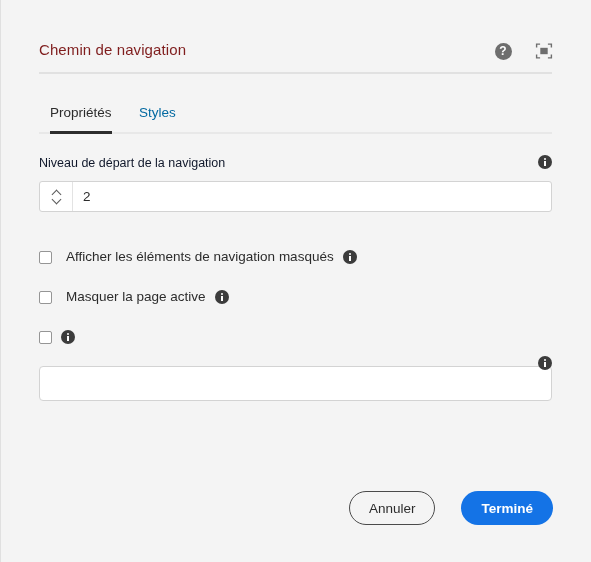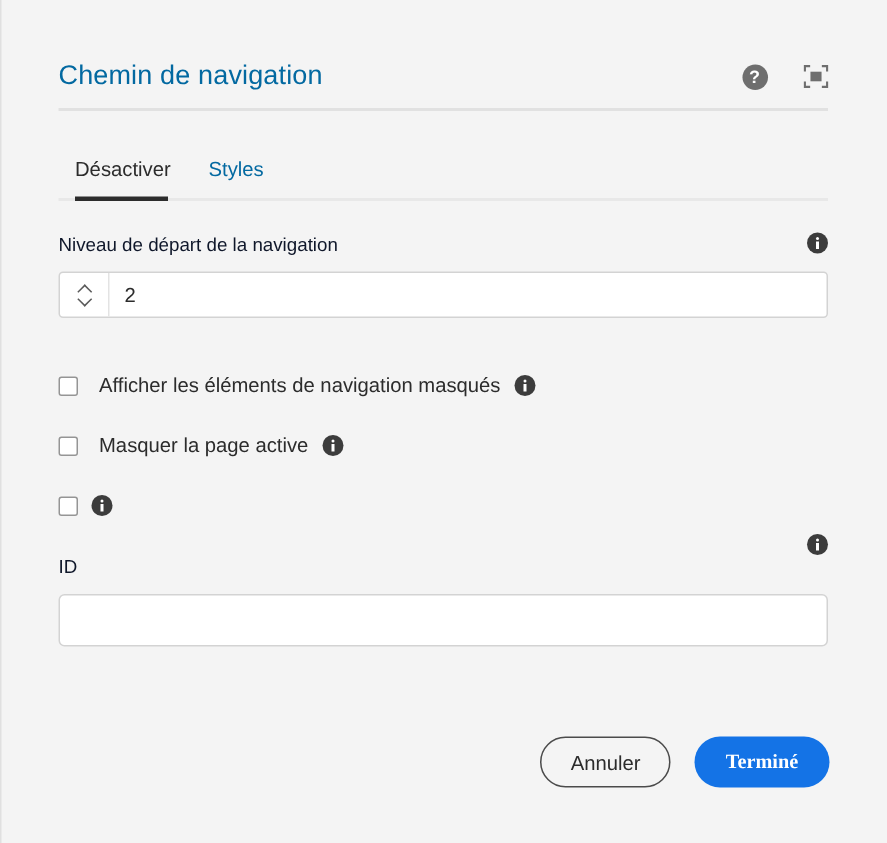--- a/index.html
+++ b/index.html
@@ -30,23 +30,23 @@
     left: 0;
     top: 0;
     width: 591px;
     height: 73px;
     box-sizing: border-box;
   }
   .header-title {
     position: absolute;
     left: 38px;
     top: 38px;
-    font-size: 18px;
+    font-size: 15px;
     line-height: 24px;
-    color: #0369a1;
+    color: #7f1d1d;
     letter-spacing: 0.1px;
     white-space: nowrap;
   }
   .header-actions {
     position: absolute;
     right: 38px;
     top: 41px;
     display: flex;
     align-items: center;
     gap: 21px;
@@ -261,21 +261,21 @@
     align-items: center;
   }
 
   
   .footer {
     position: absolute;
     right: 38px;
     top: 491px;
     display: flex;
     align-items: center;
-    gap: 16px;
+    gap: 26px;
   }
   .btn {
     height: 34px;
     border-radius: 17px;
     font-family: "Liberation Sans", sans-serif;
     font-size: 13.5px;
     display: flex;
     align-items: center;
     justify-content: center;
     cursor: pointer;
@@ -288,21 +288,20 @@
     border: 1.6px solid #4b4b4b;
     background: transparent;
     color: #2c2c2c;
   }
   .btn-primary {
     min-width: 90px;
     padding: 0 20px;
     border: none;
     color: #ffffff;
     font-weight: bold;
-    font-family: Liberation Serif, serif;
   }
 </style>
 </head>
 <body style="background: rgb(244, 244, 244);">
 
 <div id="dialog" style="background: rgb(244, 244, 244);">
 
   <div class="header">
     <div class="header-title">Chemin de navigation</div>
 
@@ -319,21 +318,21 @@
           <rect x="5.3" y="5.8" width="7.4" height="6.4" fill="#6e6e6e"></rect>
         </svg>
       </div>
     </div>
 
     <div class="header-divider"></div>
   </div>
 
   <div class="tabs">
     <div class="tabs-rule"></div>
-    <div class="tab active tab-0">Désactiver</div>
+    <div class="tab active tab-0">Propriétés</div>
     <div class="tab tab-1">Styles</div>
     <div class="tab-indicator"></div>
   </div>
 
   <div class="field" style="top:155px;">
     <div class="field-info">
       <span class="info-dot"></span>
     </div>
     <div class="field-label">Niveau de départ de la navigation</div>
     <div class="stepper" style="margin-top:10px;">
@@ -365,21 +364,20 @@
     <span class="checkbox"></span>
     <span class="check-info">
       <span class="info-dot"></span>
     </span>
   </div>
 
   <div class="field" style="top:356px;">
     <div class="field-info">
       <span class="info-dot"></span>
     </div>
-    <div class="field-label" style="margin-top:14px;">ID</div>
     <input class="text-input" type="text" style="margin-top: 10px;" value="">
   </div>
 
   <div class="footer">
     <div class="btn btn-secondary">Annuler</div>
     <div class="btn btn-primary" style="background: rgb(20, 115, 230);">Terminé</div>
   </div>
 
 </div>
 

